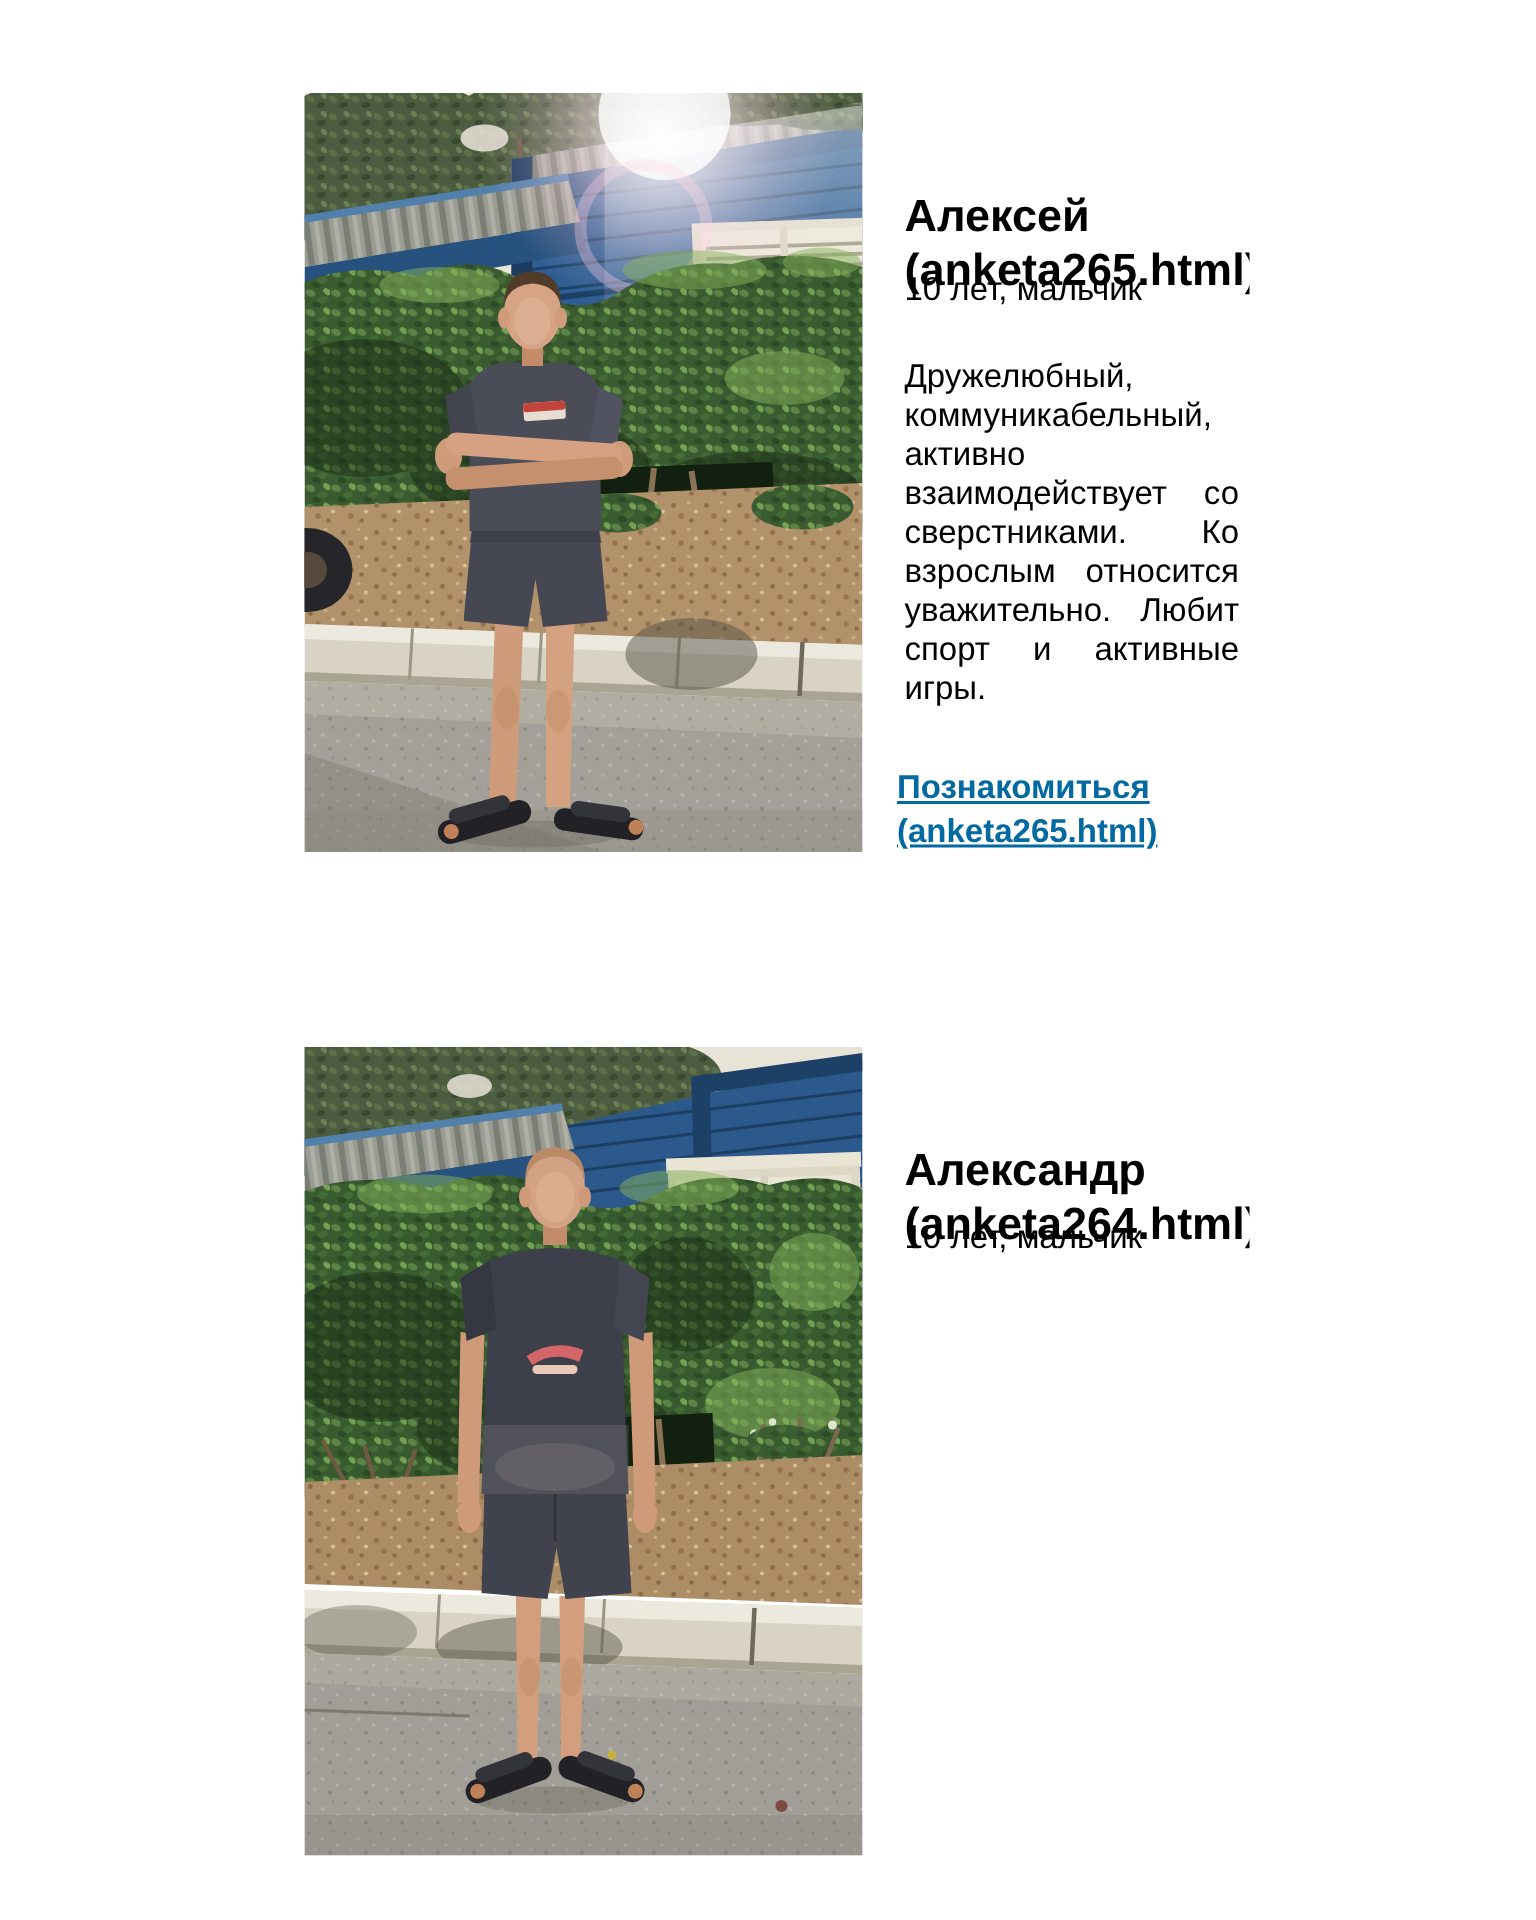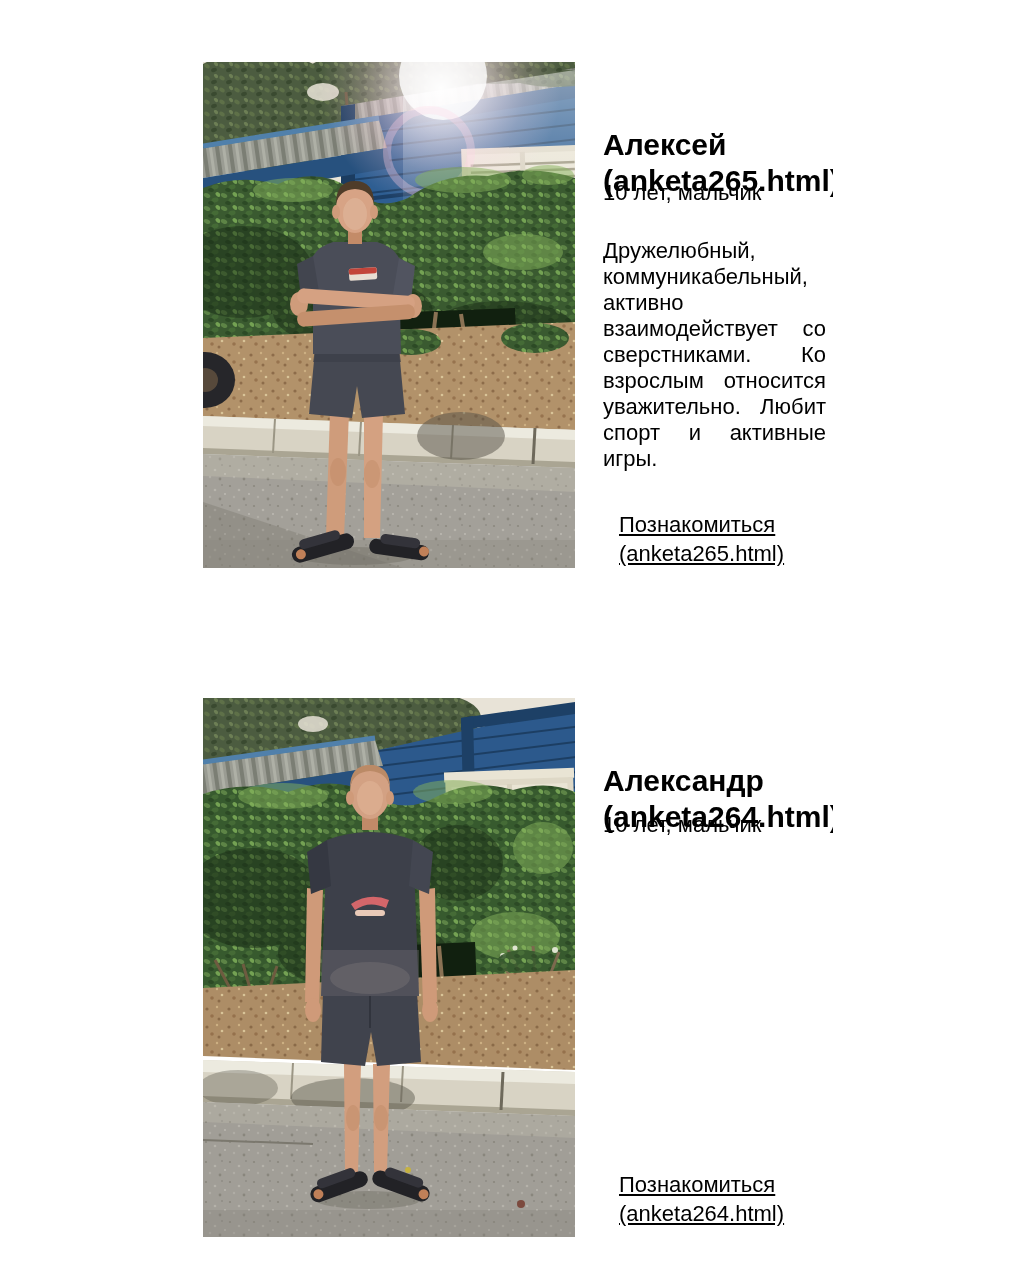--- a/index.html
+++ b/index.html
@@ -15,22 +15,22 @@
                 font-size:30px;font-weight:bold;line-height:36px;letter-spacing:0;}
   .card.first  .info-heading{top:40px;}
   .card.second .info-heading{top:40px;}
   .info-age{position:absolute;left:603px;font-size:22px;line-height:26px;}
   .card.first  .info-age{top:118px;}
   .card.second .info-age{top:114px;}
   .info-desc{position:absolute;left:603px;width:223px;margin:0;font-size:22px;line-height:26px;
              text-align:justify;z-index:1;}
   .card.first  .info-desc{top:176px;}
   .card.second .info-desc{top:168px;}
-  .meet-link{position:absolute;left:619px;width:229px;display:block;font-size:22px;line-height:29px;
-             font-weight:normal;color:#000000;text-decoration:underline;cursor:pointer;z-index:2;}
+  .meet-link{position:absolute;left:598px;width:229px;display:block;font-size:22px;line-height:29px;
+             font-weight:bold;color:#0369a1;text-decoration:underline;cursor:pointer;z-index:2;}
   .card.first  .meet-link{top:448px;}
   .card.second .meet-link{top:472px;}
 </style>
 </head>
 <body>
 
 <div class="page">
 
   <section class="card first">
     <figure class="photo">
@@ -385,16 +385,15 @@
         <ellipse cx="167" cy="94" rx="20" ry="27" fill="#d3a183"></ellipse>
         <path d="M147,90 Q147,67 167,67 Q187,67 187,90 Q184,74 167,73 Q150,74 147,90 Z" fill="#bb8a66"></path>
         <ellipse cx="147" cy="100" rx="4" ry="7" fill="#cf9a79"></ellipse>
         <ellipse cx="187" cy="100" rx="4" ry="7" fill="#cf9a79"></ellipse>
         <ellipse cx="167" cy="100" rx="13" ry="17" fill="#dcae91" opacity=".85"></ellipse>
       </svg>
     </figure>
 
     <h2 class="info-heading">Александр (anketa264.html)</h2>
     <div class="info-age">10 лет, мальчик</div>
-    <a class="meet-link">Познакомиться (anketa264.html)</a>
   </section>
 
 </div>
 
 </body></html>

